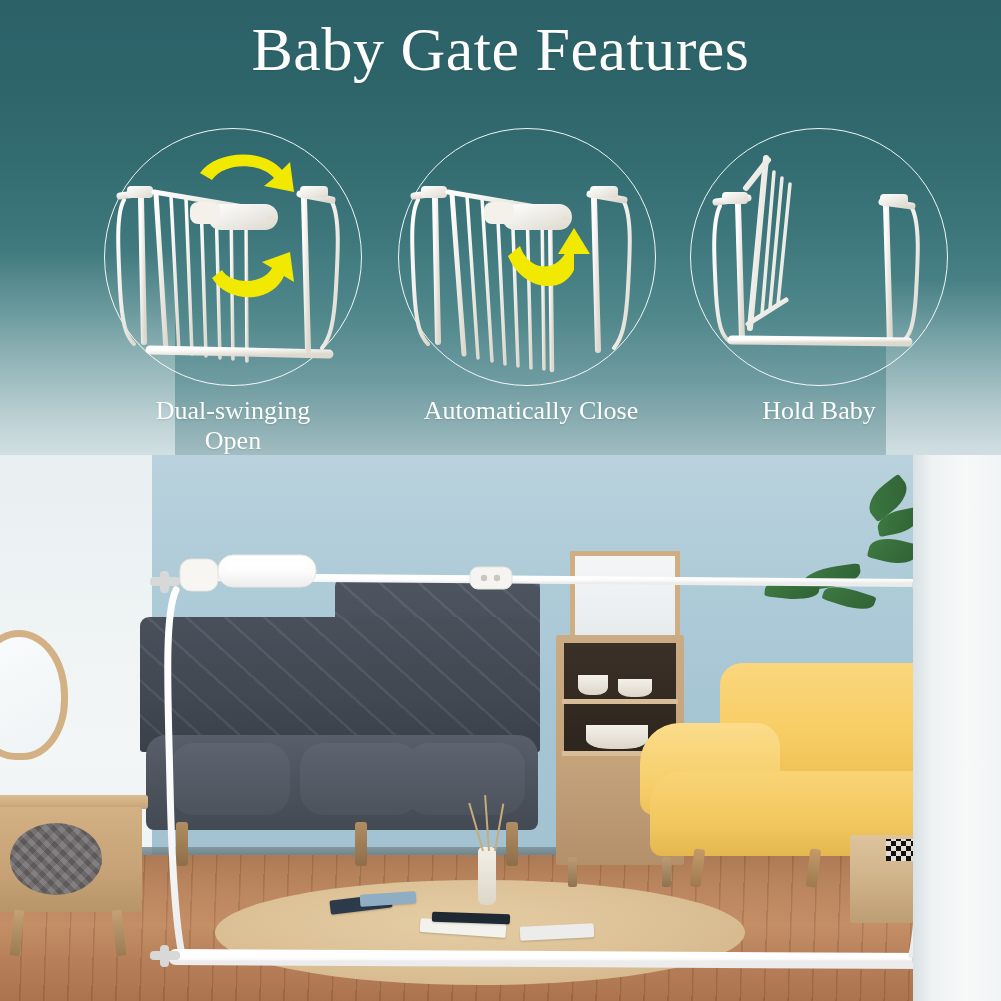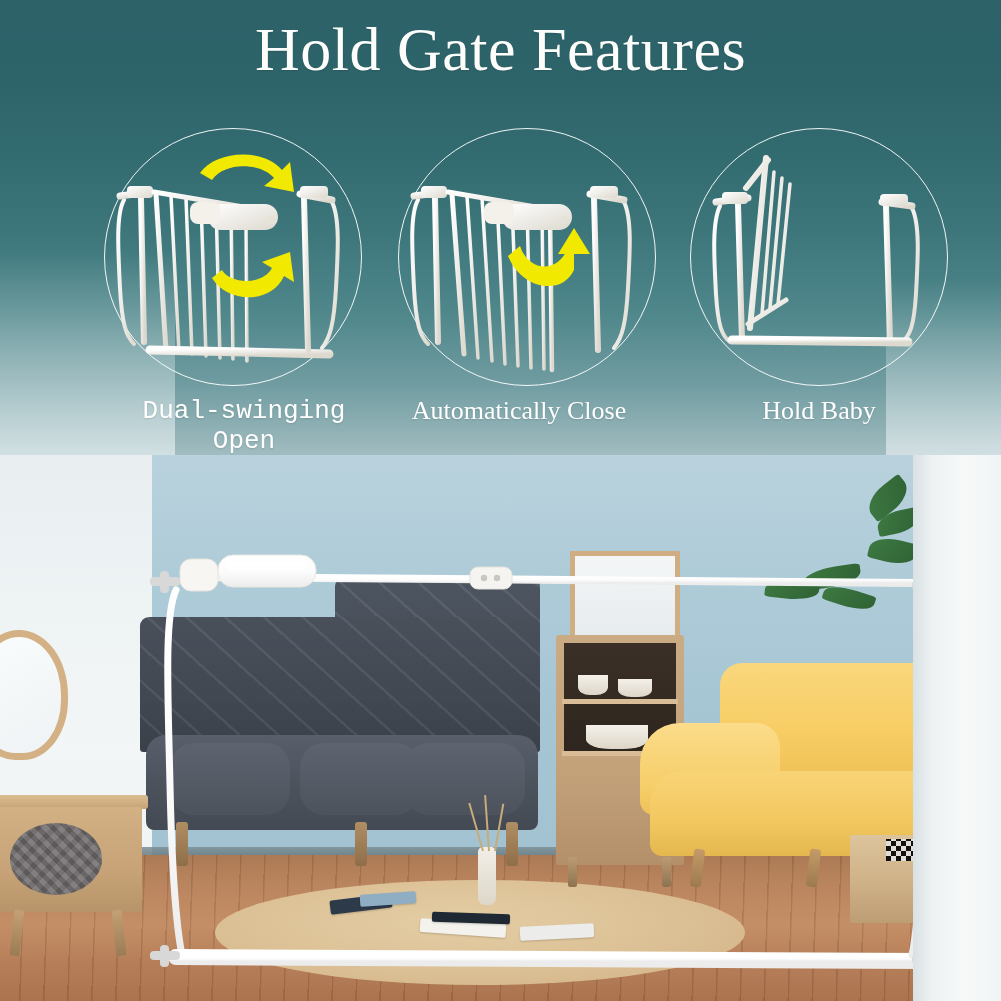--- a/index.html
+++ b/index.html
@@ -77,22 +77,22 @@
   .labels { position:absolute; top:396px; left:0; width:1001px; height:64px; }
   .label {
     position:absolute; top:0;
     text-align:center;
     color:#ffffff;
     font-size:26px;
     line-height:30px;
     font-family:"Liberation Serif","DejaVu Serif",serif;
     text-shadow:0 1px 2px rgba(0,0,0,.12);
   }
-  .label.l1 { left:85px;  width:318px;font-family:Liberation Mono, monospace; }
-  .label.l2 { left:360px; width:318px; }
+  .label.l1 { left:74px;  width:318px; }
+  .label.l2 { left:372px; width:318px; }
   .label.l3 { left:660px; width:318px; }
 
   
   .photo {
     position:absolute; left:0; top:455px; width:1001px; height:546px;
     overflow:hidden;
   }
   
   .wall {
     position:absolute; left:0; top:0; width:1001px; height:420px;
@@ -293,21 +293,21 @@
 </style>
 </head>
 <body>
 
 <div id="canvas">
 
   <div class="bg-gradient"></div>
   <div class="bg-haze-left"></div>
   <div class="bg-haze-right"></div>
 
-  <div class="title">Hold Gate Features</div>
+  <div class="title">Baby Gate Features</div>
 
   <div class="features">
 
     <div class="feature f1">
       <div class="circle-ring"></div>
       <div class="illus">
         <svg viewBox="0 0 258 258" xmlns="http://www.w3.org/2000/svg">
           <defs>
             <linearGradient id="wh1" x1="0" y1="0" x2="1" y2="1">
               <stop offset="0" stop-color="#ffffff"></stop>

